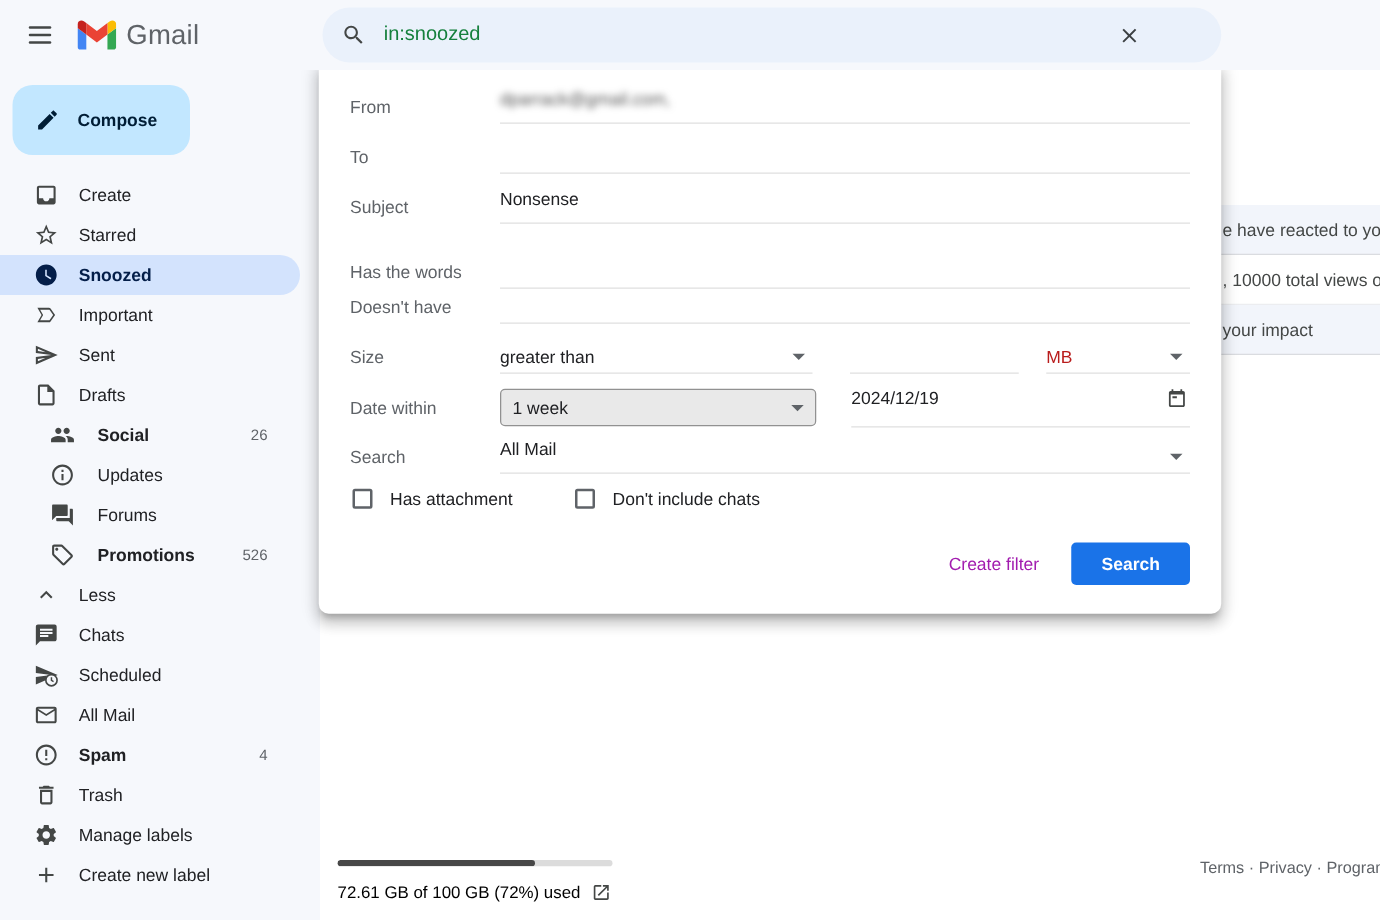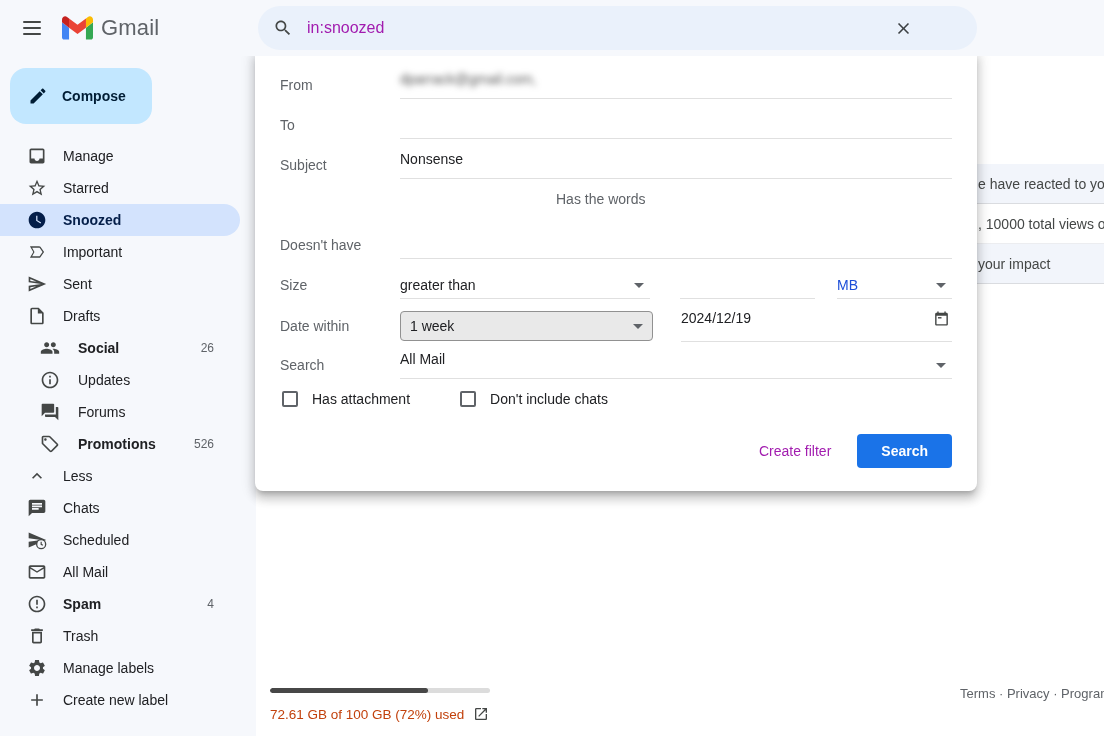--- a/index.html
+++ b/index.html
@@ -9,21 +9,21 @@
 
   
   .topbar { position:absolute; left:0; top:0; width:1104px; height:56px; background:#f6f8fc; z-index:60; display:flex; align-items:center; }
   .burger { width:48px; height:48px; margin-left:8px; border-radius:50%; display:flex; flex-direction:column; align-items:center; justify-content:center; gap:4px; cursor:pointer; }
   .burger i { display:block; width:18px; height:2px; background:#444746; border-radius:1px; }
   .logo { display:flex; align-items:center; gap:8px; margin-left:6px; }
   .logo-text { font-size:22px; color:#5f6368; letter-spacing:.2px; }
 
   .searchbar { position:absolute; left:258px; top:6px; width:719px; height:44px; background:#eaf1fb; border-radius:24px; display:flex; align-items:center; z-index:70; }
   .searchbar .sicon { margin-left:15px; display:flex; }
-  .searchbar .query { margin-left:14px; font-size:16px; color:#a21caf; }
+  .searchbar .query { margin-left:14px; font-size:16px; color:#15803d; }
   .searchbar .xbtn { position:absolute; right:58px; top:50%; transform:translateY(-50%); width:32px; height:32px; display:flex; align-items:center; justify-content:center; border-radius:50%; cursor:pointer; }
 
   
   .sidebar { position:absolute; left:0; top:56px; width:256px; height:680px; overflow:hidden; z-index:10; }
   .compose { position:absolute; left:10px; top:12px; height:56px; border-radius:16px; background:#c2e7ff; display:flex; align-items:center; padding:0 26px 0 18px; gap:14px; cursor:pointer; }
   .compose .clabel { font-size:14px; font-weight:bold; color:#001d35; }
   .nav { position:absolute; left:0; top:84px; width:256px; }
   .nav-item { display:flex; align-items:center; height:32px; width:240px; border-radius:0 16px 16px 0; font-size:14px; color:#202124; cursor:pointer; position:relative; }
   .nav-item .nicon { width:20px; height:20px; margin:0 16px 0 27px; flex:none; display:flex; align-items:center; justify-content:center; }
   .nav-item.sub .nicon { margin-left:40px; margin-right:18px; }
@@ -38,37 +38,37 @@
 
   
   .content { position:absolute; left:256px; top:56px; width:848px; height:680px; background:#fff; border-top-left-radius:16px; overflow:hidden; z-index:1; }
   .mailrow { position:absolute; left:0; width:848px; height:40px; border-bottom:1px solid #ecedf0; }
   .mailrow.read { background:#f2f5fb; border-bottom:1px solid #dadce0; }
   .mailrow .frag { position:absolute; left:722px; top:50%; transform:translateY(-50%); white-space:nowrap; font-size:14px; color:#444746; }
 
   .storage { position:absolute; left:14px; top:632px; }
   .sbar { width:220px; height:5px; background:#dcdcdc; border-radius:3px; overflow:hidden; margin-bottom:13px; }
   .sfill { height:100%; background:#474747; border-radius:3px; }
-  .stext { font-size:13.5px; color:#c2410c; display:flex; align-items:center; gap:9px; }
+  .stext { font-size:13.5px; color:#000000; display:flex; gap:9px; }
 
   .footer { position:absolute; left:704px; top:630px; font-size:13px; color:#5f6368; white-space:nowrap; }
   .footer span { cursor:pointer; }
 
   
   .panel { position:absolute; left:255px; top:51px; width:722px; height:440px; background:#fff;
            border-radius:0 0 8px 8px; z-index:50;
            box-shadow:0 5px 5px -3px rgba(0,0,0,.2), 0 8px 10px 1px rgba(0,0,0,.14), 0 3px 14px 2px rgba(0,0,0,.12); }
   .prow { position:absolute; left:25px; right:25px; height:28px; display:flex; align-items:center; }
   .plabel { width:120px; flex:none; font-size:14px; color:#5f6368; }
   .pfield { position:relative; flex:1; height:100%; display:flex; align-items:flex-start; border-bottom:1px solid #e0e0e0; font-size:14px; color:#202124; }
   .blurred { filter:blur(3px); color:#555; }
   .arr { position:absolute; right:6px; top:50%; margin-top:-2px; width:0; height:0; border-left:5px solid transparent; border-right:5px solid transparent; border-top:5px solid #5f6368; }
   .selbox { position:relative; width:250px; height:100%; display:flex; align-items:center; border-bottom:1px solid #e0e0e0; font-size:14px; color:#202124; cursor:pointer; }
   .sizeinput { width:135px; margin-left:30px; height:100%; border-bottom:1px solid #e0e0e0; cursor:text; }
-  .unitbox { position:relative; width:115px; margin-left:22px; height:100%; display:flex; align-items:center; border-bottom:1px solid #e0e0e0; font-size:14px; color:#1d4ed8; cursor:pointer; }
+  .unitbox { position:relative; width:115px; margin-left:22px; height:100%; display:flex; align-items:center; border-bottom:1px solid #e0e0e0; font-size:14px; color:#b91c1c; cursor:pointer; }
   .dateselect { position:relative; width:253px; height:30px; background:#e9e9e9; border:1px solid #919191; border-radius:4px; display:flex; align-items:center; padding-left:9px; font-size:14px; color:#202124; cursor:pointer; }
   .dateselect .arr { right:9px; }
   .datefield { position:relative; flex:1; margin-left:28px; height:100%; display:flex; align-items:flex-start; justify-content:space-between; border-bottom:1px solid #e0e0e0; font-size:14px; color:#202124; cursor:text; }
   .cbrow { position:absolute; left:25px; top:340px; height:28px; display:flex; }
   .cb { width:16px; height:16px; border:2px solid #5f6368; border-radius:2px; margin-left:2px; cursor:pointer; flex:none; }
   .cblabel { font-size:14px; color:#202124; margin-left:14px; }
   .cb2 { margin-left:50px; }
   .btnrow { position:absolute; right:25px; top:383px; height:34px; display:flex; align-items:center; }
   .create-filter { font-size:14px; color:#a21caf; padding:8px 12px; margin-right:14px; cursor:pointer; border-radius:4px; }
   .search-btn { background:#1a73e8; color:#fff; border:none; border-radius:4px; font-size:14px; font-weight:bold; font-family:"Liberation Sans",sans-serif; padding:9px 24px; cursor:pointer; }
@@ -150,21 +150,21 @@
     <span class="clabel">Compose</span>
   </div>
 
   <div class="nav">
     <div class="nav-item">
       <span class="nicon">
           <svg class="gi" width="20" height="20" viewBox="0 0 24 24">
             <path d="M19 3H5c-1.1 0-2 .9-2 2v14c0 1.1.9 2 2 2h14c1.1 0 2-.9 2-2V5c0-1.1-.9-2-2-2zm0 12h-4c0 1.66-1.35 3-3 3s-3-1.34-3-3H5V5h14v10z"></path>
           </svg>
         </span>
-      <span class="nlabel">Manage</span>
+      <span class="nlabel">Create</span>
       <span class="ncount"></span>
     </div>
     <div class="nav-item">
       <span class="nicon">
           <svg class="gi" width="20" height="20" viewBox="0 0 24 24">
             <path d="M22 9.24l-7.19-.62L12 2 9.19 8.63 2 9.24l5.46 4.73L5.82 21 12 17.27 18.18 21l-1.63-7.03L22 9.24zM12 15.4l-3.76 2.27 1-4.28-3.32-2.88 4.38-.38L12 6.1l1.71 4.04 4.38.38-3.32 2.88 1 4.28L12 15.4z"></path>
           </svg>
         </span>
       <span class="nlabel">Starred</span>
       <span class="ncount"></span>
@@ -334,21 +334,21 @@
     </div>
   </div>
 
   <div class="prow" style="top:100px;">
     <span class="plabel">Subject</span>
     <div class="pfield">
       <span>Nonsense</span>
     </div>
   </div>
 
-  <div class="prow" style="top:140px;flex-direction:column;">
+  <div class="prow" style="top:152px;">
     <span class="plabel">Has the words</span>
     <div class="pfield">
       <span></span>
     </div>
   </div>
 
   <div class="prow" style="top:180px;">
     <span class="plabel">Doesn't have</span>
     <div class="pfield">
       <span></span>

